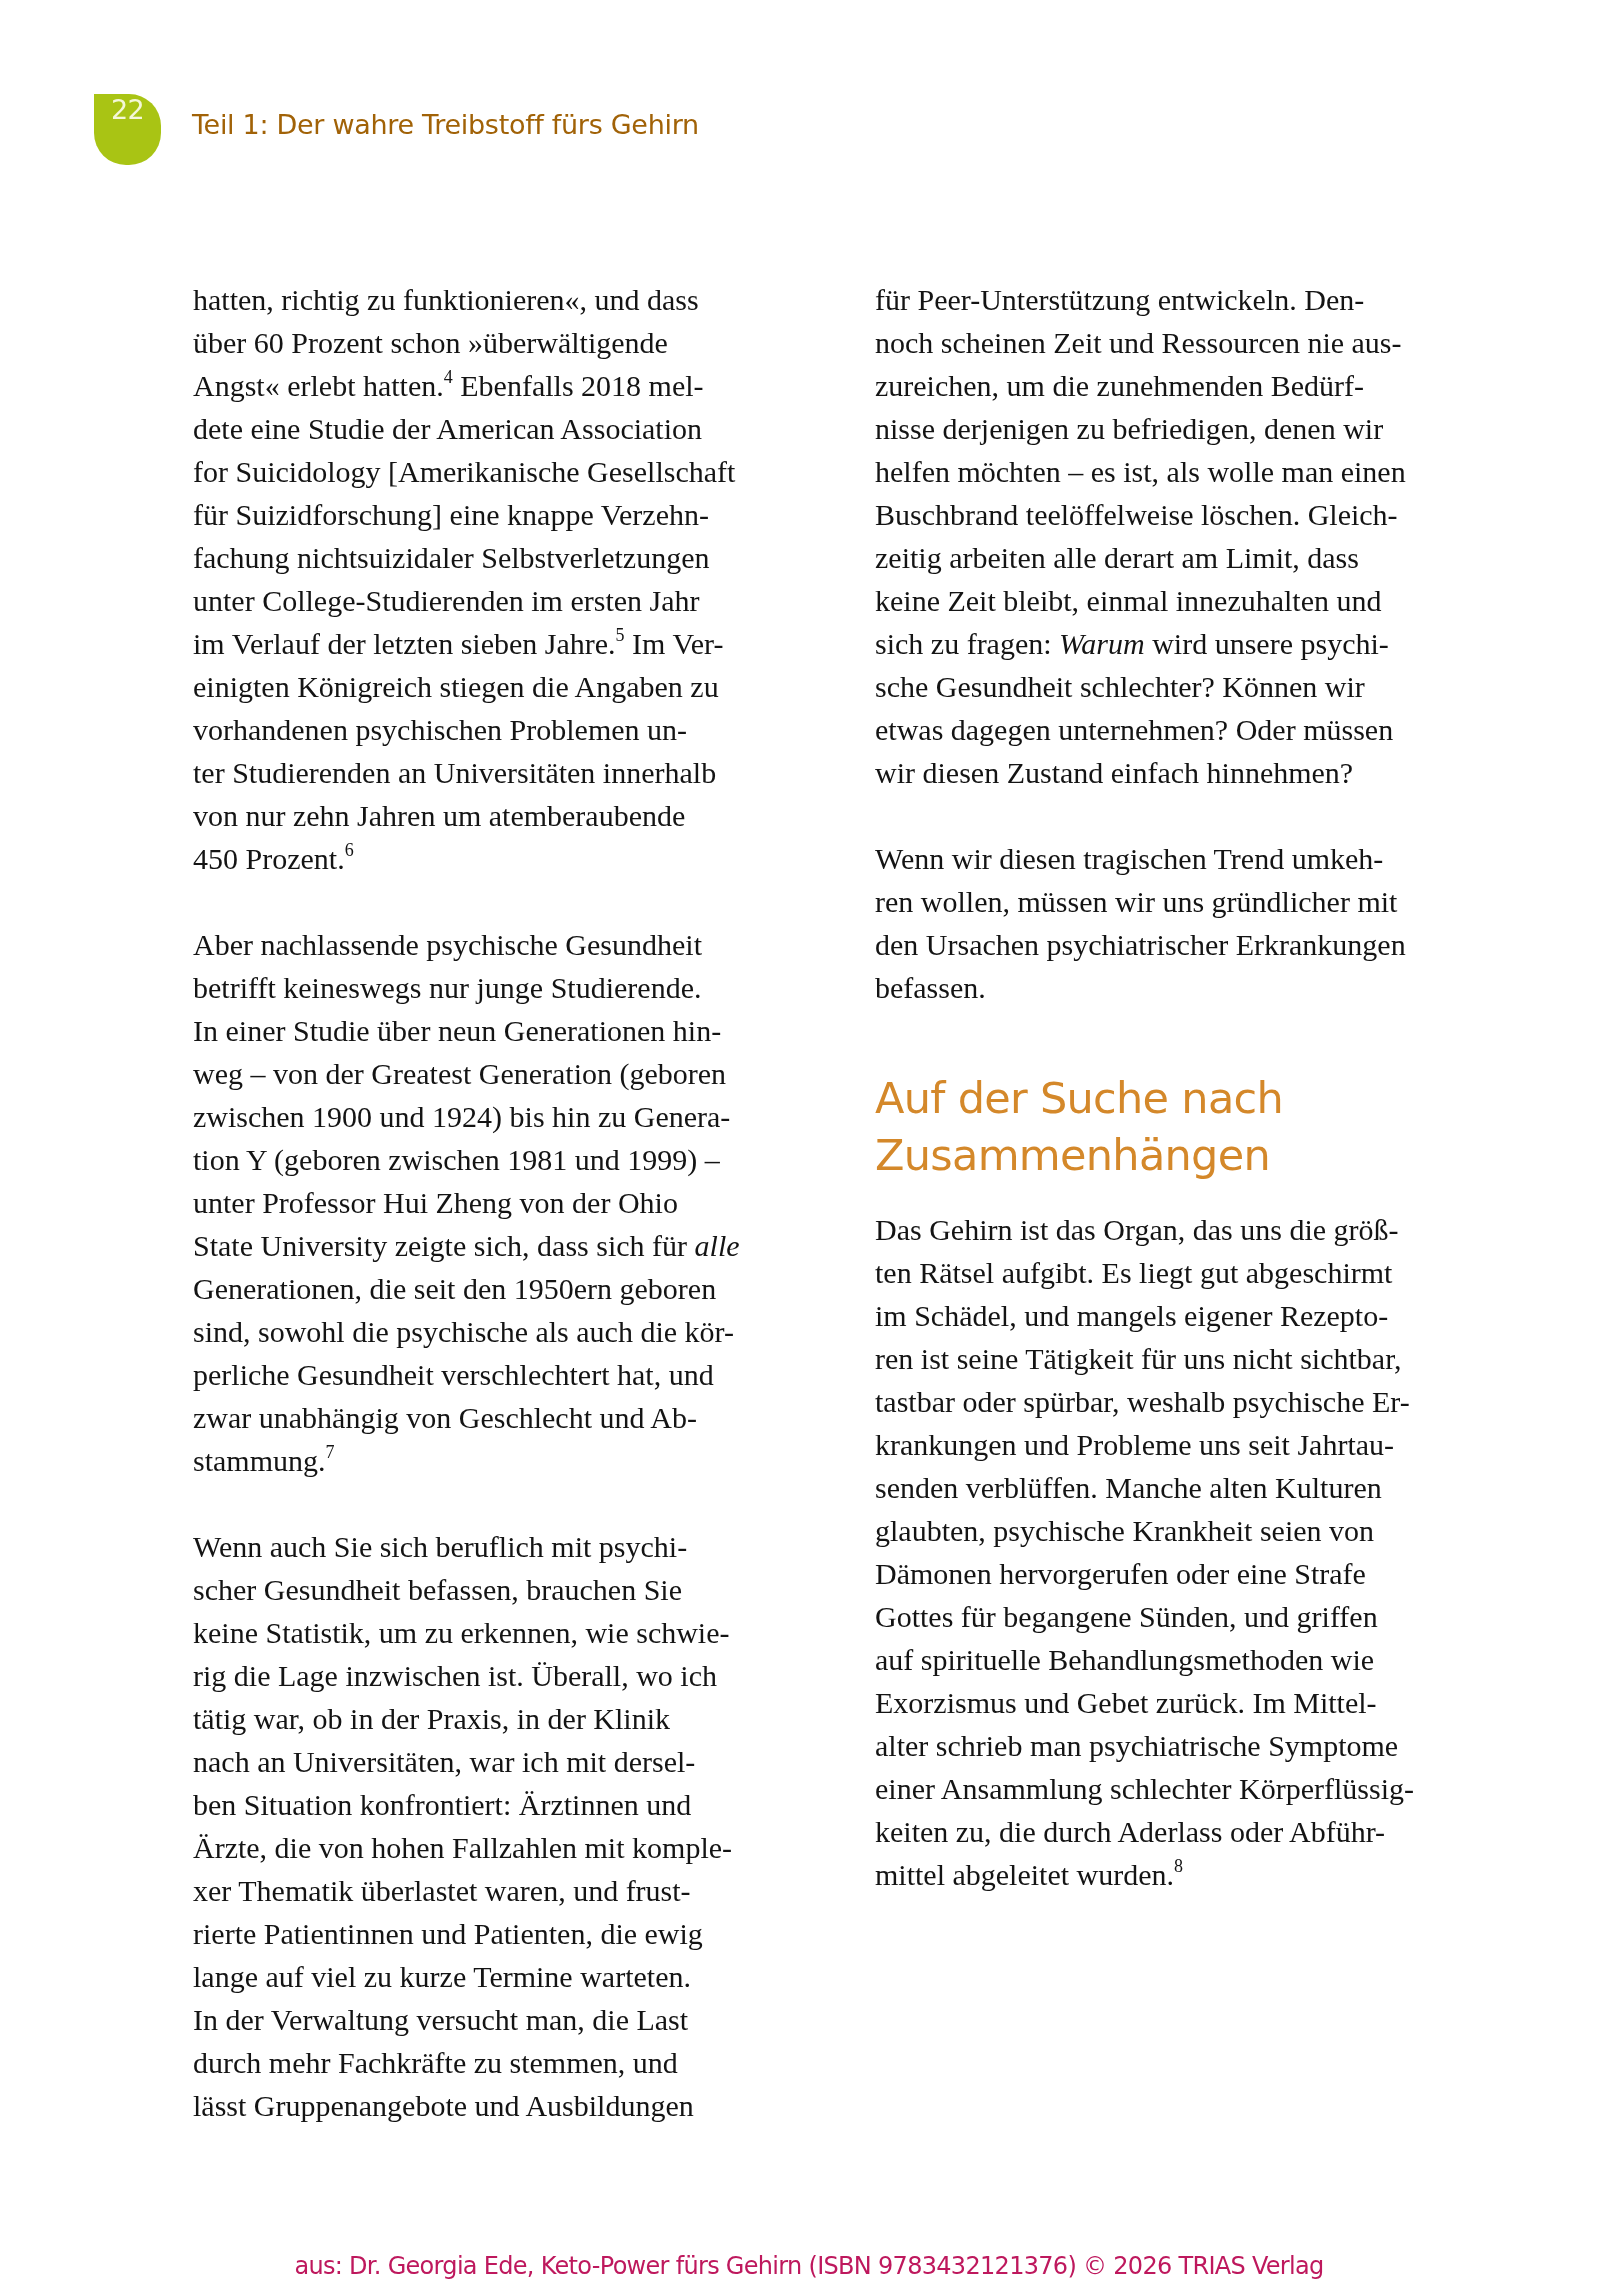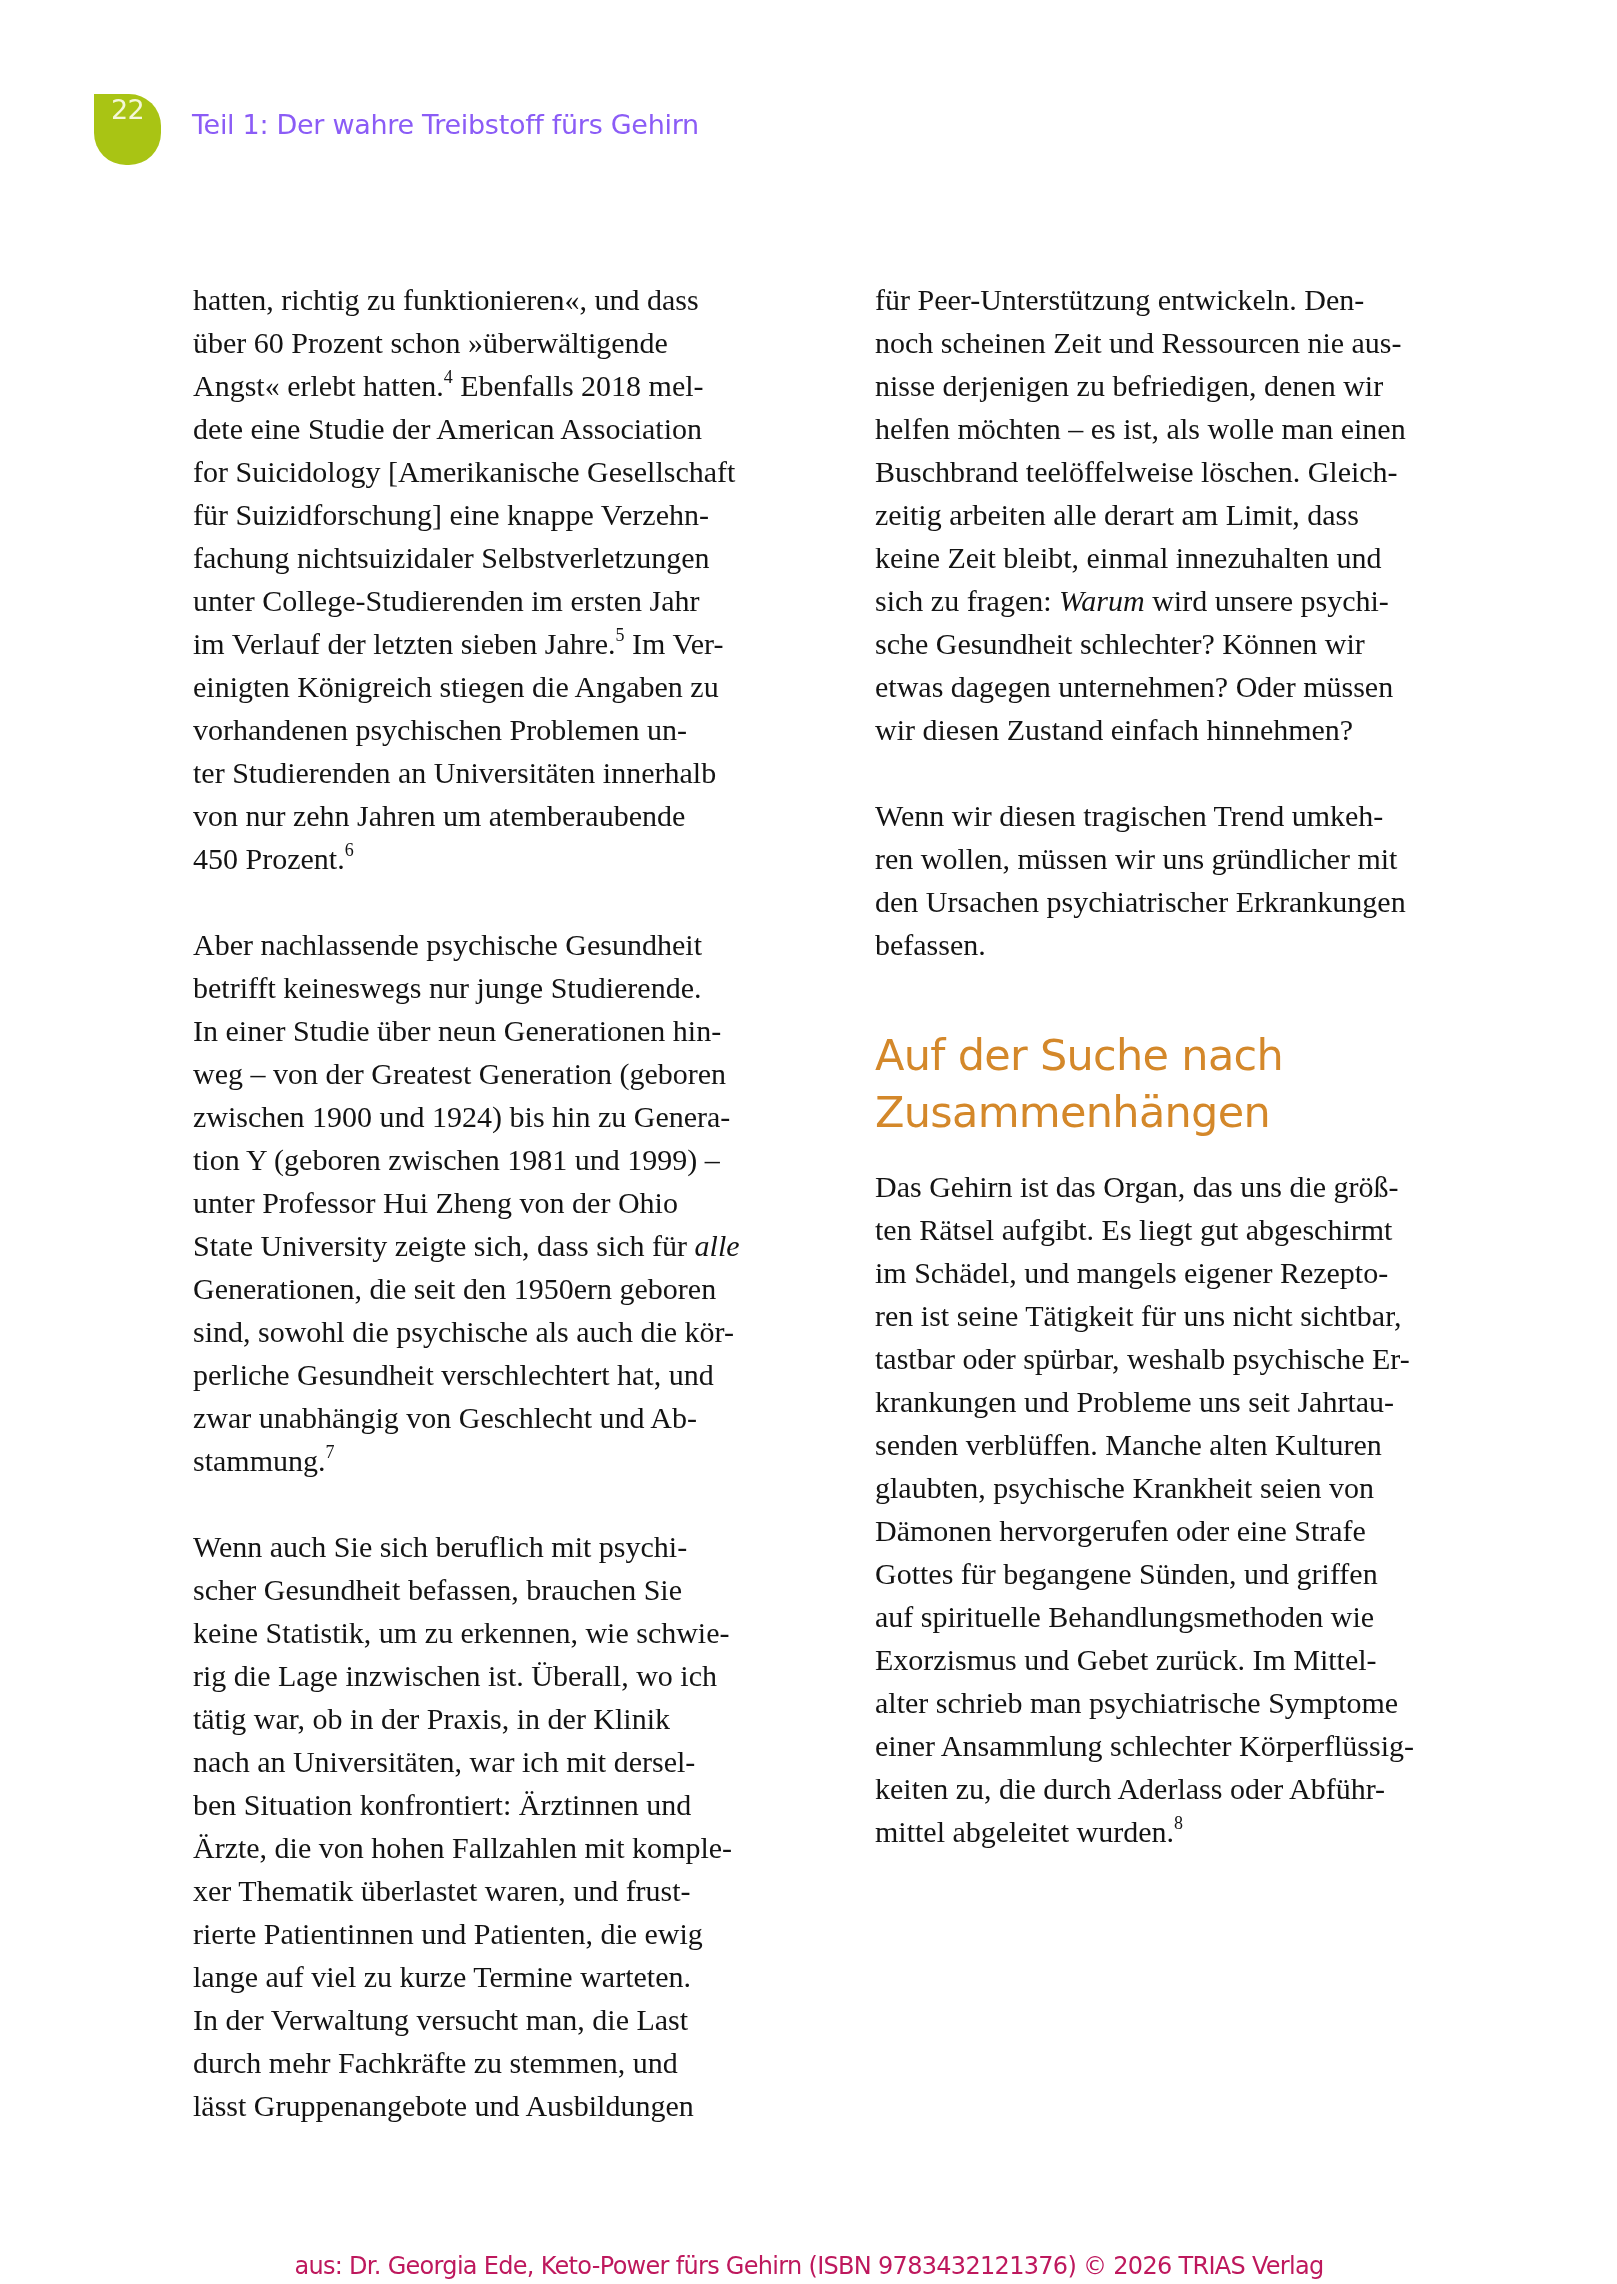--- a/index.html
+++ b/index.html
@@ -9,21 +9,21 @@
     background: #a9c414;
     border-radius: 0 32px 32px 32px;
     color: #f4f7d8;
     font-family: "DejaVu Sans", sans-serif; font-size: 27px;
     display: flex; align-items: flex-start; justify-content: center;
     letter-spacing: -0.7px;
   }
   .running-head {
     position: absolute; left: 192px; top: 109px;
     font-family: "DejaVu Sans", sans-serif; font-size: 27px;
-    color: #8b5cf6; letter-spacing: -0.3px; white-space: nowrap;
+    color: #a16207; letter-spacing: -0.3px; white-space: nowrap;
   }
   .col {
     position: absolute; top: 278px; width: 627px;
     font-family: "Liberation Serif", "DejaVu Serif", serif;
     font-size: 30px; line-height: 43px; color: #141414;
   }
   .col.left { left: 193px; }
   .col.right { left: 875px; }
   .line { display: block; white-space: nowrap; height: 43px; }
   .gap { display: block; height: 43px; }
@@ -99,20 +99,21 @@
     <span class="line">In der Verwaltung versucht man, die Last</span>
     <span class="line">durch mehr Fachkräfte zu stemmen, und</span>
     <span class="line">lässt Gruppenangebote und Ausbildungen</span>
   </div>
 </div>
 
 <div class="col right">
   <div>
     <span class="line">für Peer-Unterstützung entwickeln. Den-</span>
     <span class="line">noch scheinen Zeit und Ressourcen nie aus-</span>
+    <span class="line">zureichen, um die zunehmenden Bedürf-</span>
     <span class="line">nisse derjenigen zu befriedigen, denen wir</span>
     <span class="line">helfen möchten – es ist, als wolle man einen</span>
     <span class="line">Buschbrand teelöffelweise löschen. Gleich-</span>
     <span class="line">zeitig arbeiten alle derart am Limit, dass</span>
     <span class="line">keine Zeit bleibt, einmal innezuhalten und</span>
     <span class="line"><span>sich zu fragen: </span><em>Warum</em><span> wird unsere psychi-</span></span>
     <span class="line">sche Gesundheit schlechter? Können wir</span>
     <span class="line">etwas dagegen unternehmen? Oder müssen</span>
     <span class="line">wir diesen Zustand einfach hinnehmen?</span>
   </div>

